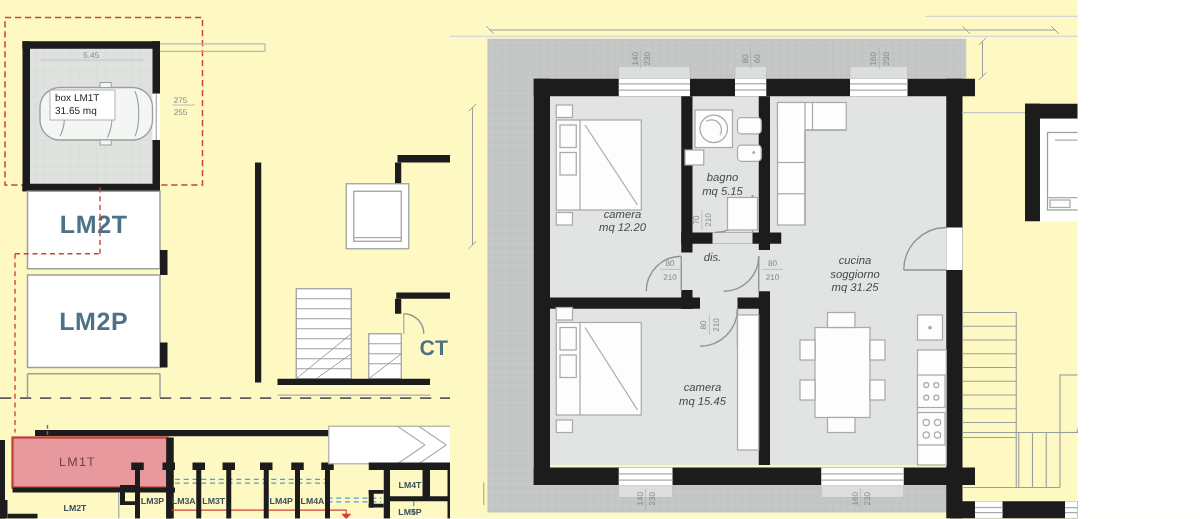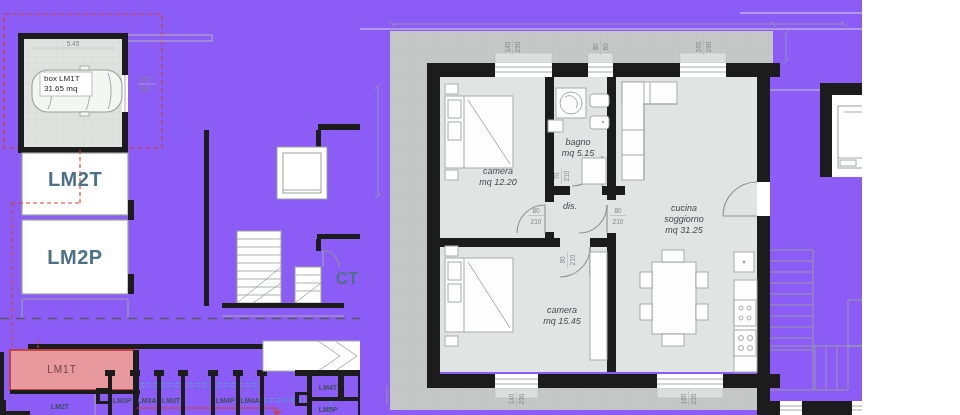--- a/index.html
+++ b/index.html
@@ -1,16 +1,16 @@
 <!DOCTYPE html>
 <html><head>
 <meta charset="utf-8">
 <style>
   html,body{margin:0;padding:0;background:#ffffff;}
-  #stage{position:relative;width:862px;height:415px;background:#8b5cf6;overflow:hidden;
+  #stage{position:relative;width:862px;height:415px;background:#fef9c3;overflow:hidden;
          font-family:"Liberation Sans", sans-serif;}
   svg{position:absolute;top:0;display:block;}
   #left-svg{left:0;}
   #right-svg{left:360px;}
   text{font-family:"Liberation Sans", sans-serif;}
   .roomlbl{font-style:italic;fill:#44494c;font-size:9px;}
   .unitlbl{fill:#4d7186;font-weight:bold;}
   .dimtxt{fill:#83878a;font-size:6.5px;}
   .keylbl{fill:#3c4f5c;font-weight:bold;font-size:7px;}
   .furn{fill:#fdfdfd;stroke:#a7abaa;stroke-width:1;}

